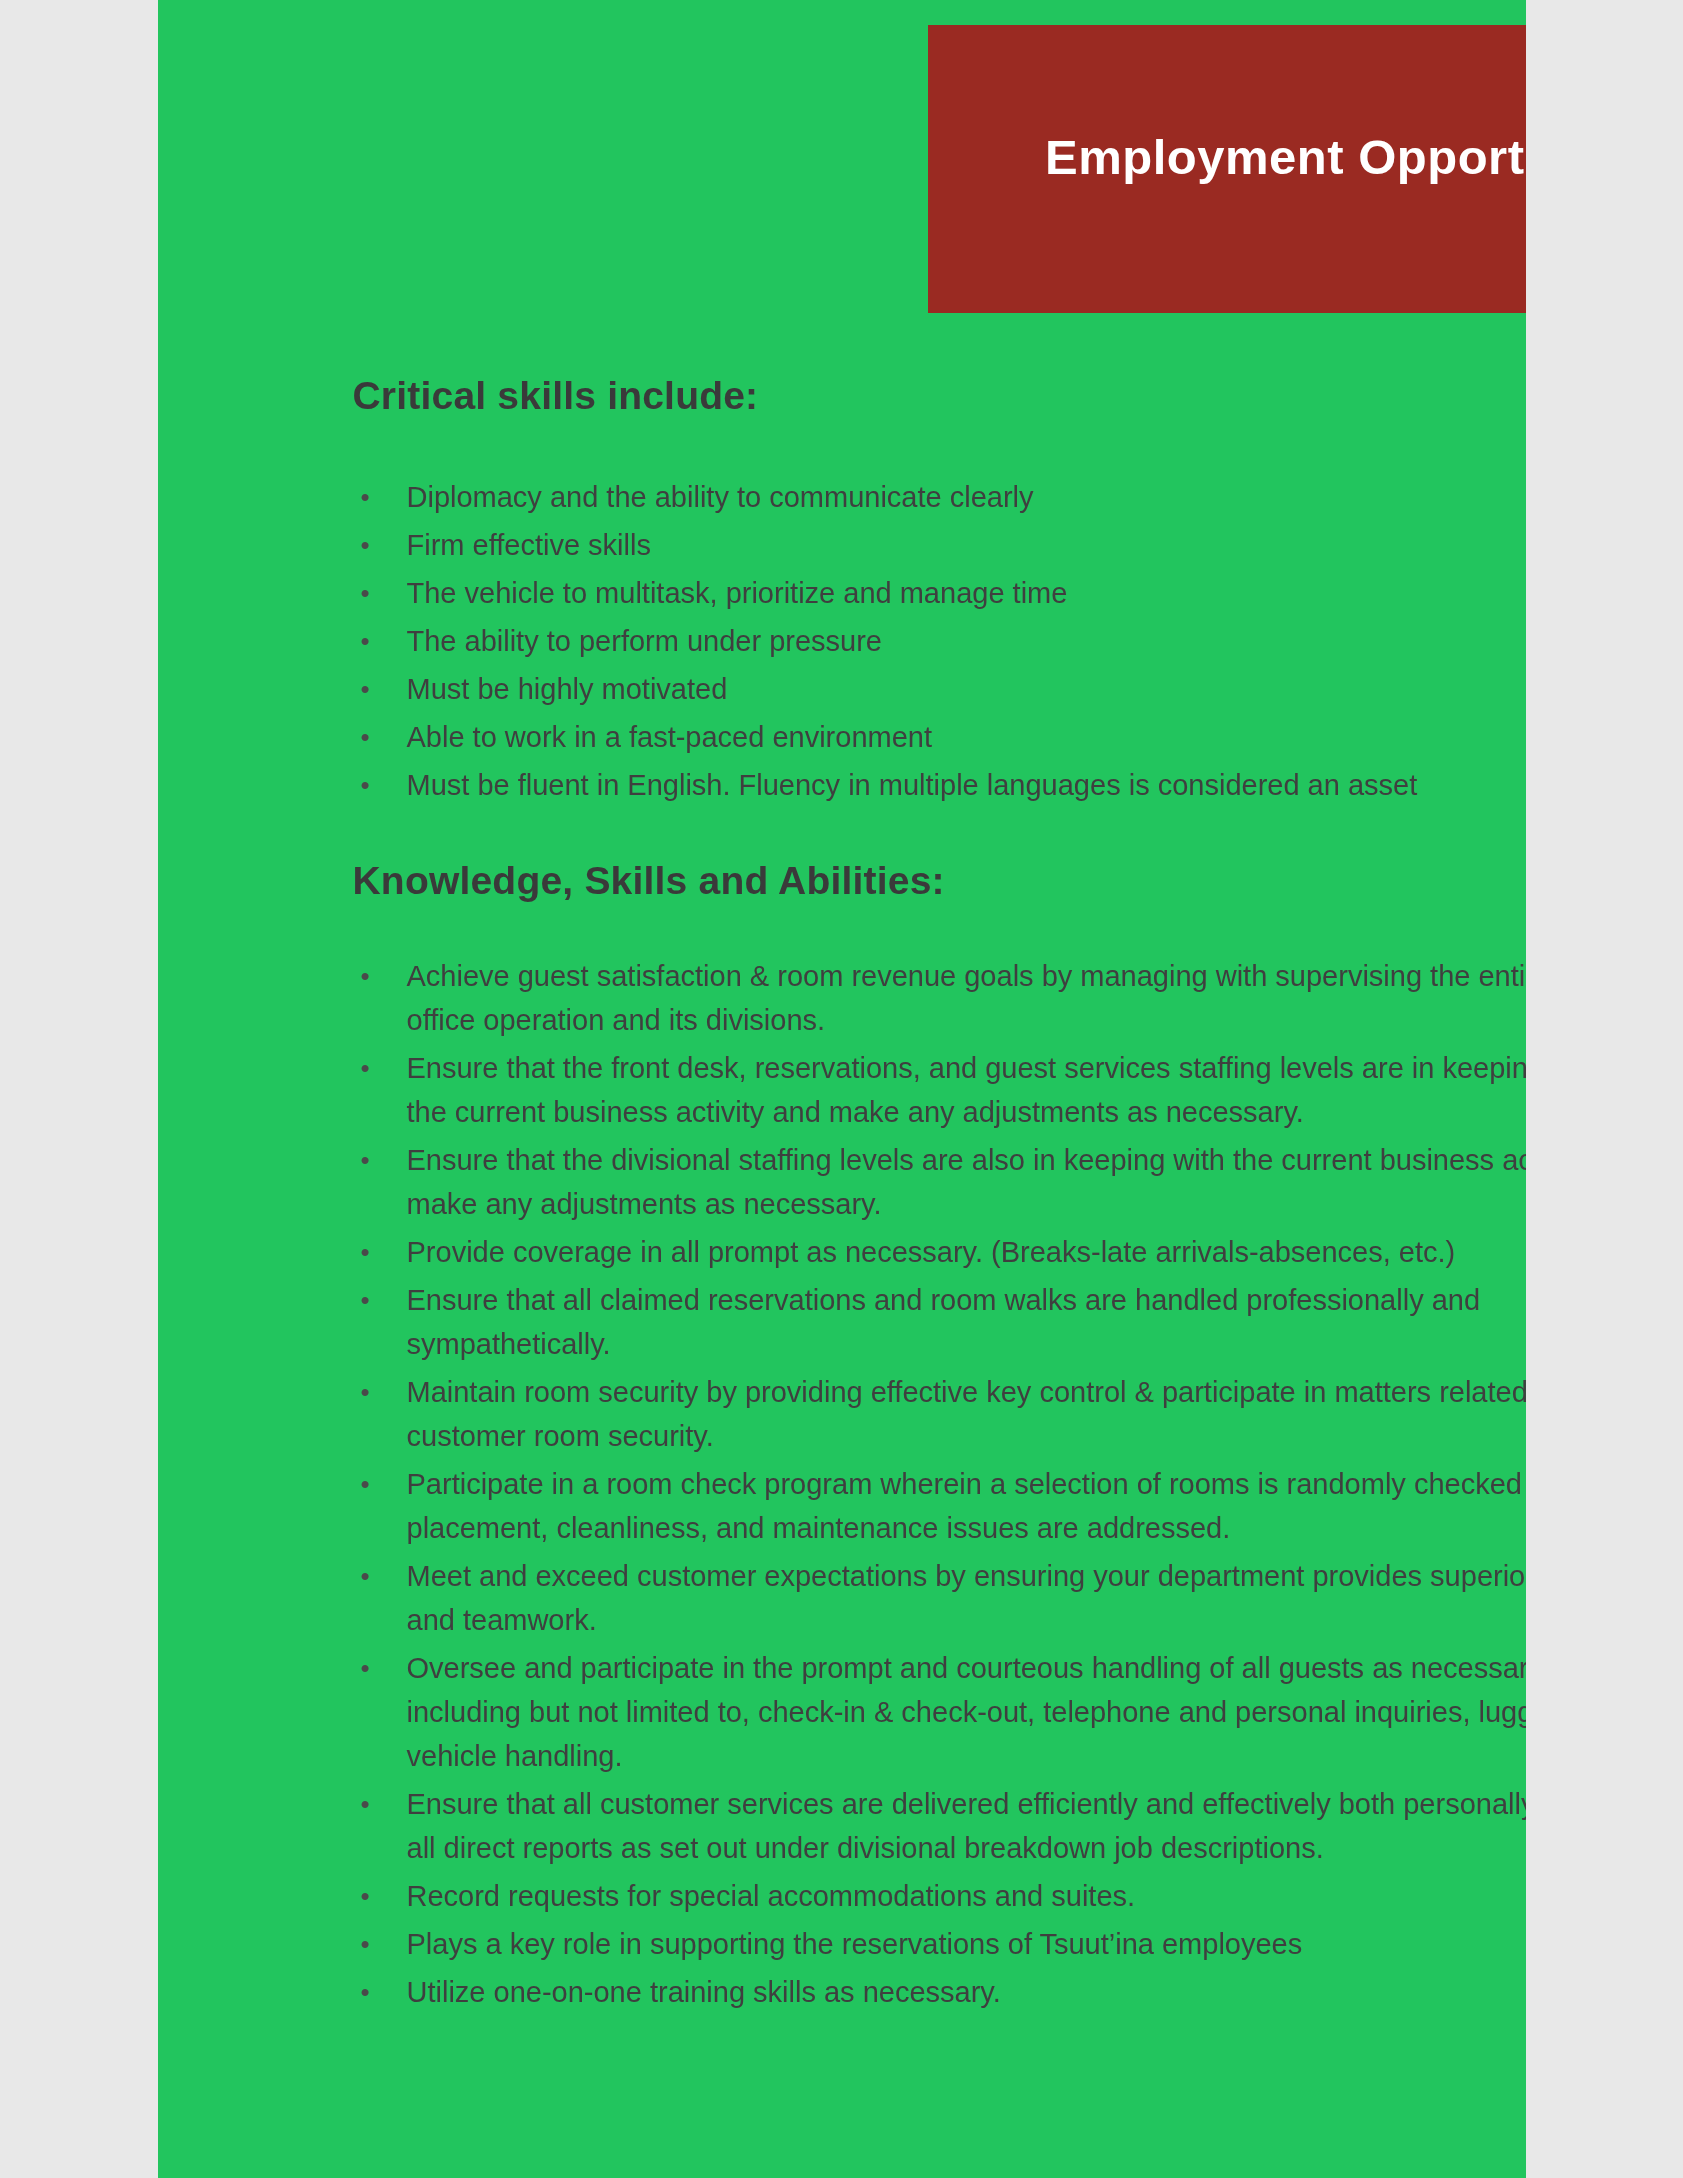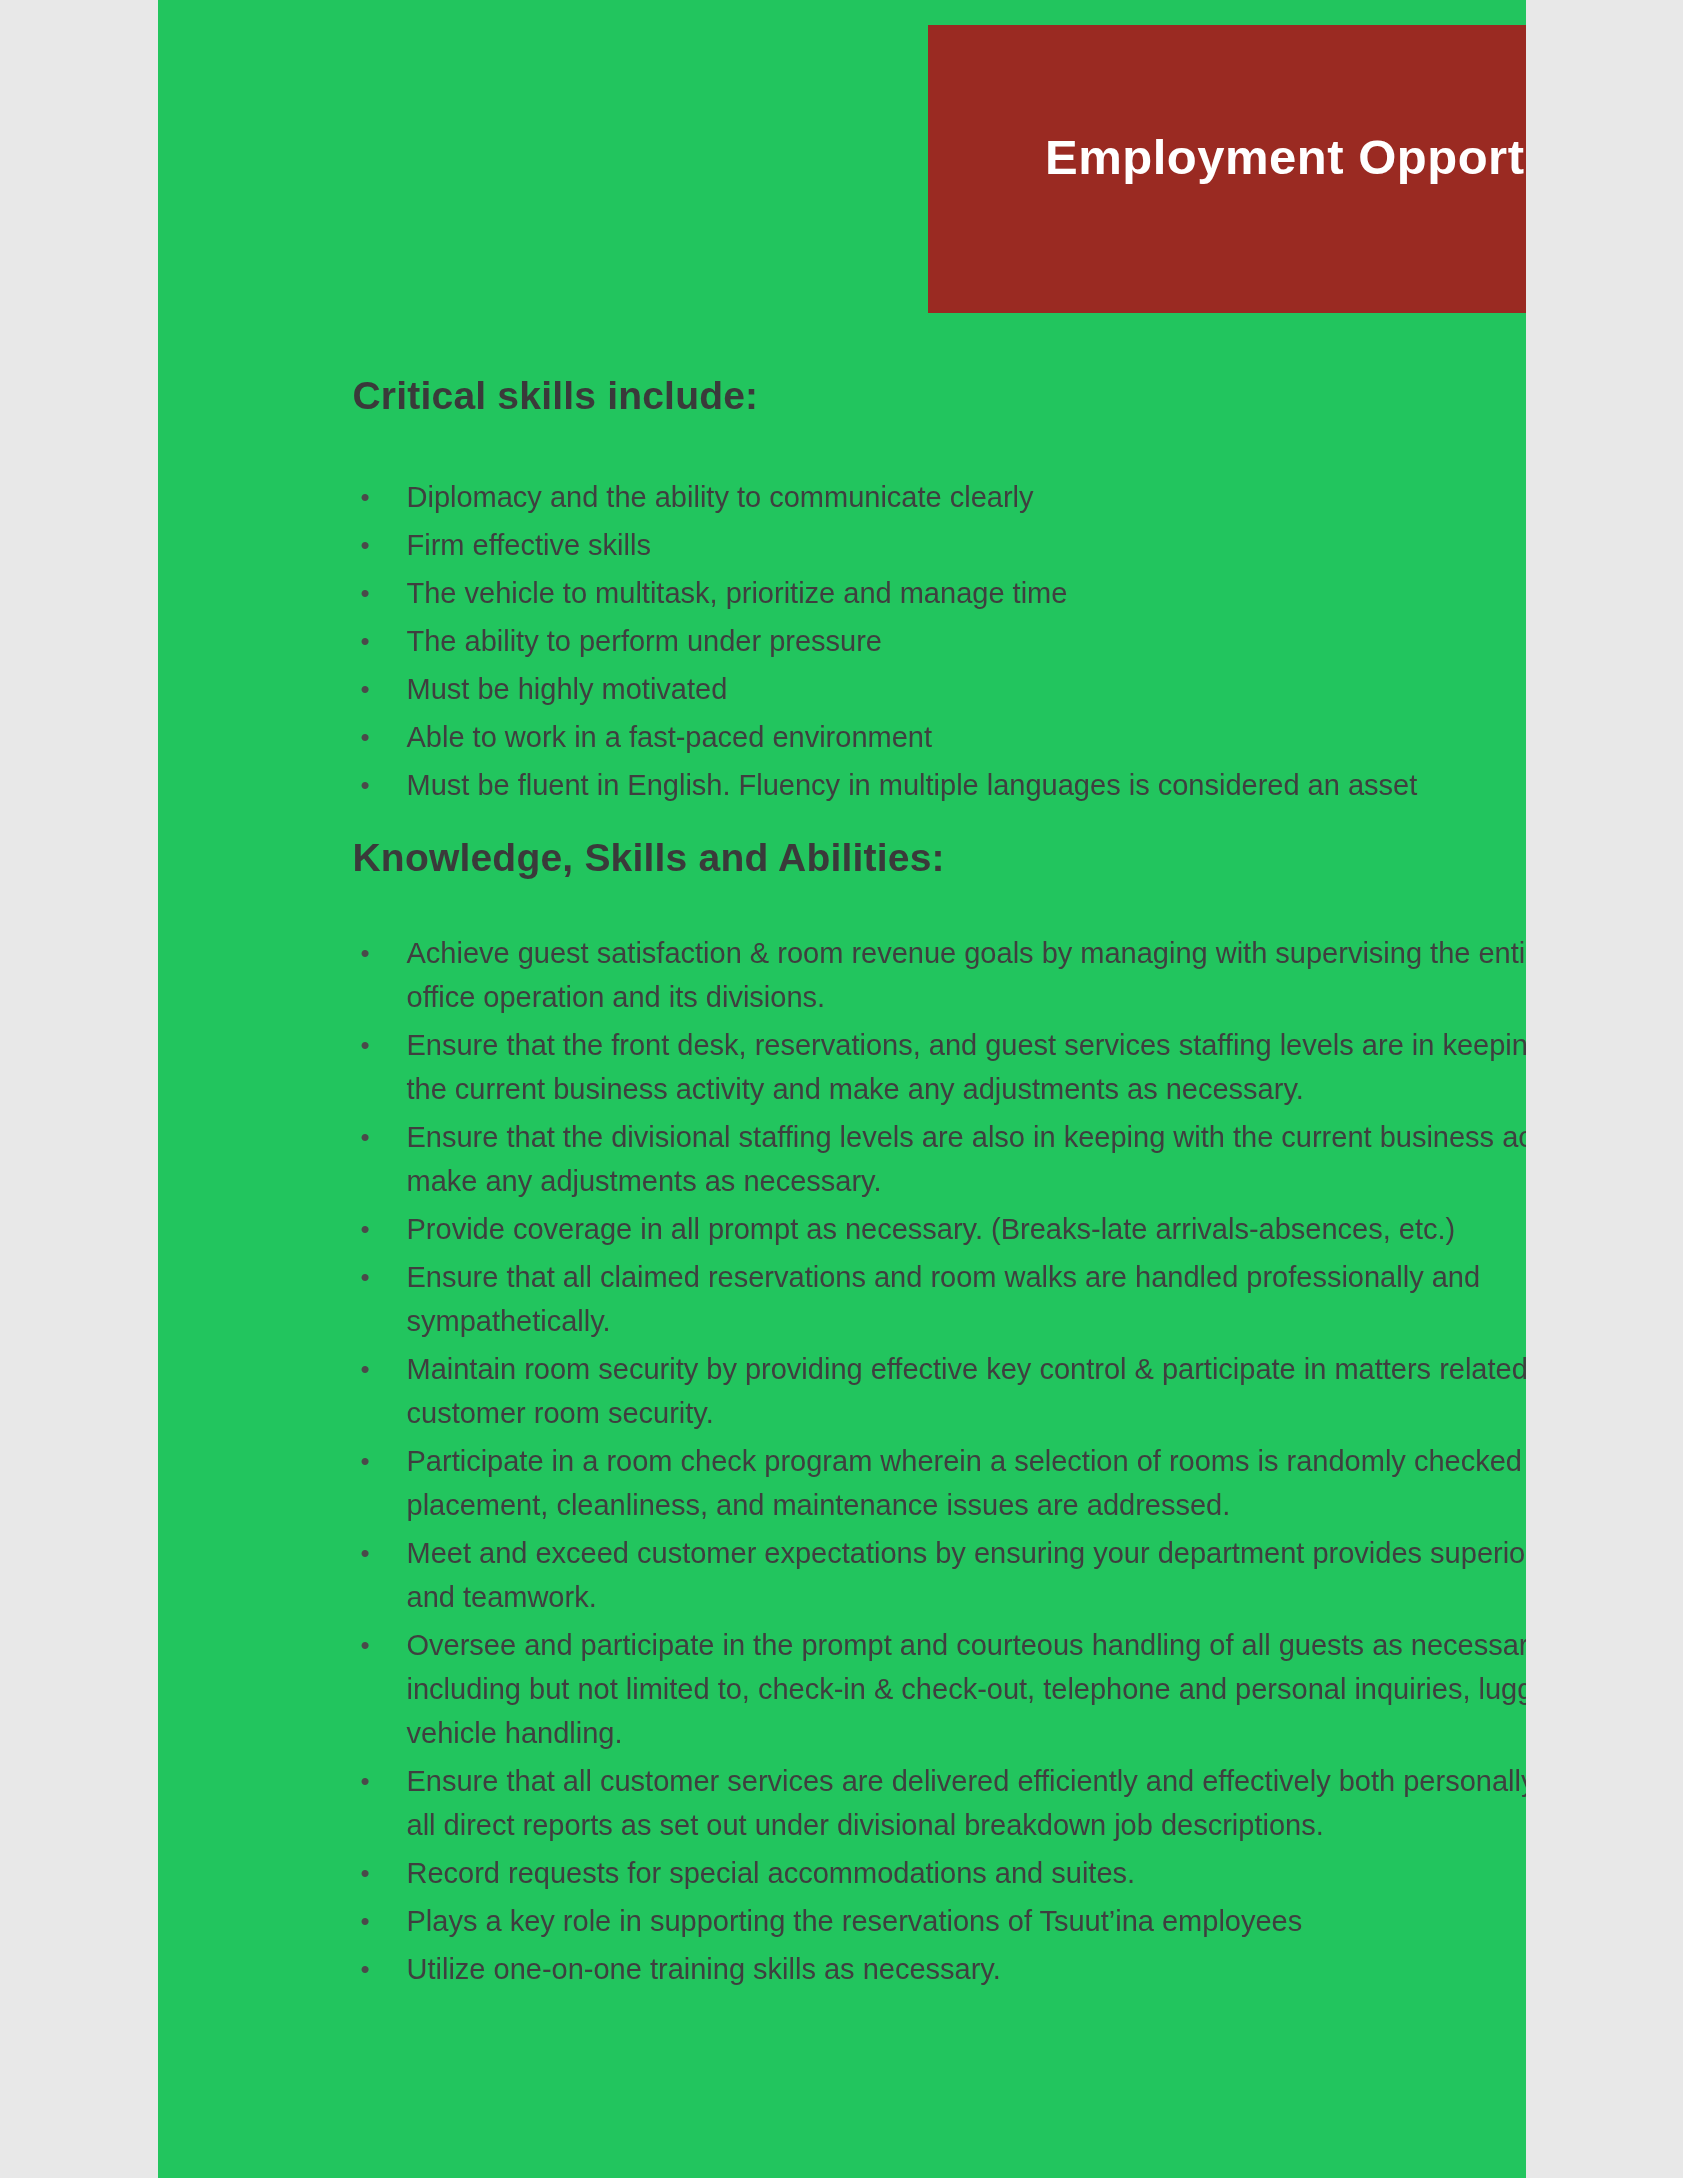--- a/index.html
+++ b/index.html
@@ -37,21 +37,21 @@
   }
   .section-heading {
     margin: 0;
     font-size: 39px;
     line-height: 44px;
     font-weight: bold;
     color: #3a3a3a;
     letter-spacing: 0.2px;
   }
   .section-heading.second {
-    margin-top: 29px;
+    margin-top: 52px;
   }
   ul.bullet-list {
     list-style: none;
     margin: 57px 0 0 0;
     padding: 0;
   }
   ul.bullet-list.second {
     margin-top: 51px;
   }
   ul.bullet-list li {

